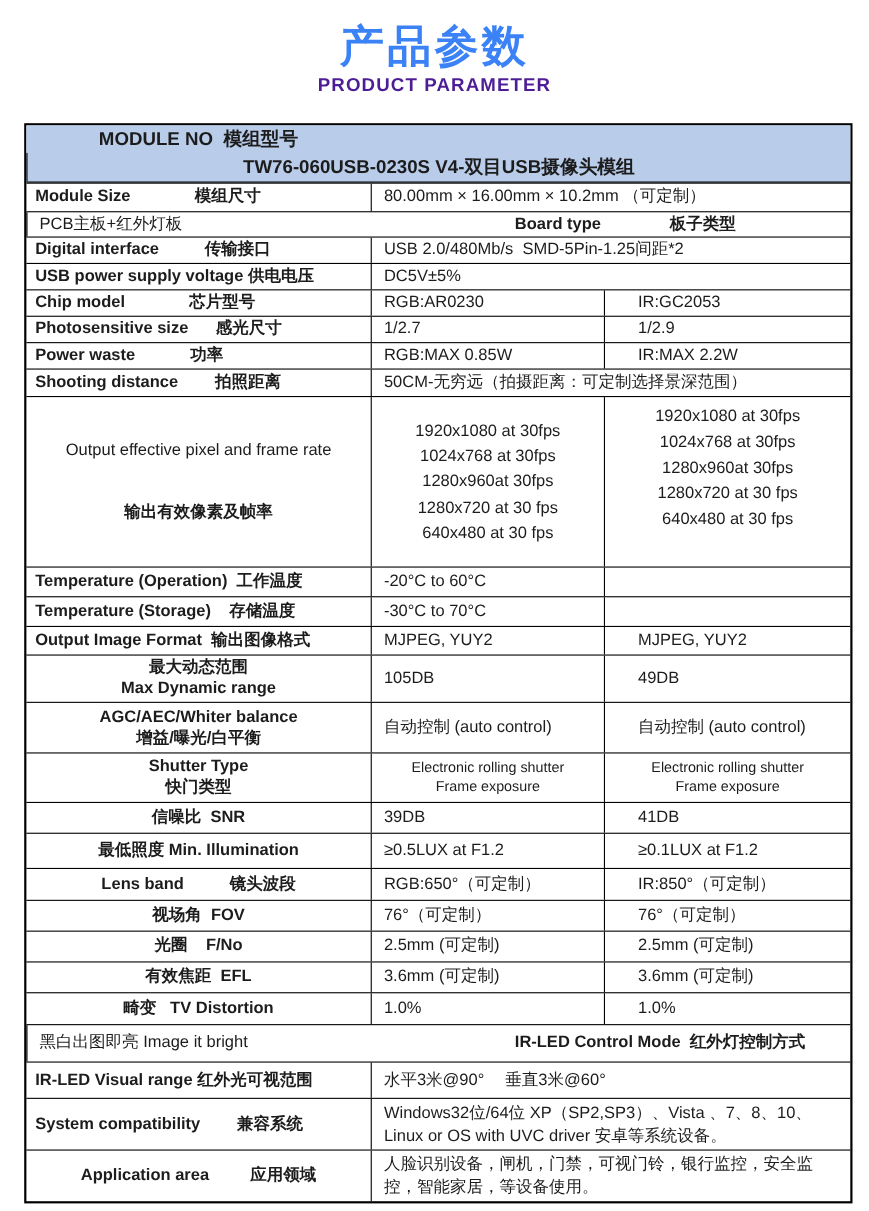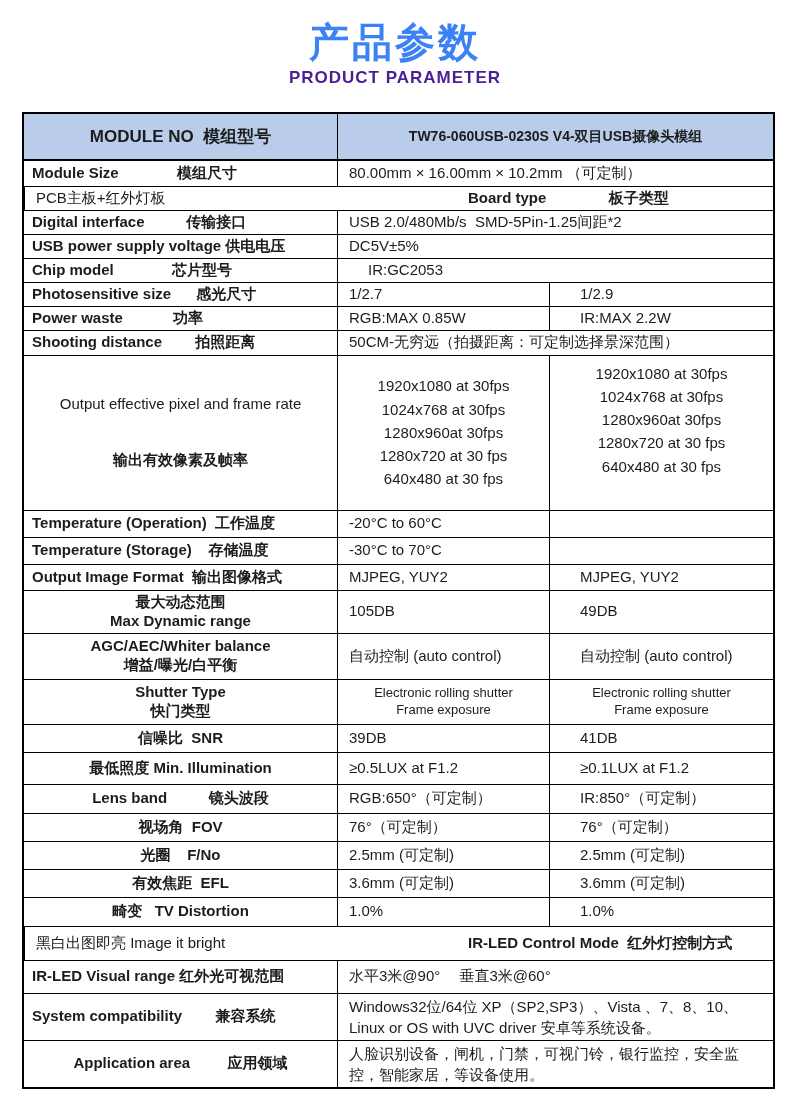--- a/index.html
+++ b/index.html
@@ -10,34 +10,34 @@
   }
   .page-header{position:absolute;top:18px;left:0;width:790px;text-align:center;}
   .title{font-size:40px;font-weight:bold;color:#3b82f6;letter-spacing:3px;line-height:1.2;}
   .subtitle{font-size:17px;font-weight:600;color:#4c1d95;letter-spacing:1px;margin-top:2px;}
 
   .spec-table{
     position:absolute;left:22px;top:112px;width:753px;
     border:2px solid #000;box-sizing:border-box;background:#fff;
   }
   .tr{display:flex;border-top:1.5px solid #000;box-sizing:border-box;align-items:stretch;}
-  .tr:first-child{border-top:none;}
+  .tr:first-child{border-top:none;flex-direction:column;}
   .tr.head{background:#b9cce9;border-bottom:0.5px solid #000;}
   .td{
     box-sizing:border-box;display:flex;align-items:center;
     white-space:pre-wrap;line-height:1.25;font-size:15px;overflow:hidden;
   }
   .label{width:313px;flex:none;font-weight:bold;padding:2px 4px 2px 8px;}
   .label.center{justify-content:center;text-align:center;padding-left:4px;}
   .value{flex:1;padding:2px 6px 2px 11px;border-left:1.5px solid #000;}
   .v1{width:212px;flex:none;}
   .v2{flex:1;padding-left:30px;}
   .value.center{justify-content:center;text-align:center;padding-left:6px;}
   .head .label{font-size:17px;justify-content:center;text-align:center;padding-left:4px;}
-  .head .value{font-size:14px;font-weight:bold;justify-content:center;text-align:center;padding:2px 2px;}
+  .head .value{font-size:17px;font-weight:bold;justify-content:center;text-align:center;padding:2px 2px;}
   .fps{line-height:1.55;}
   .fps.v2{align-items:flex-start;padding-top:6px;}
   .small{font-size:13px;line-height:1.3;}
   .wrapv{line-height:1.4;}
   .lbl-en{font-weight:normal;display:block;}
   .lbl-cn{font-weight:bold;display:block;text-align:center;}
 </style>
 </head>
 <body>
 
@@ -68,20 +68,21 @@
     <div class="td value">USB 2.0/480Mb/s  SMD-5Pin-1.25间距*2</div>
   </div>
 
   <div class="tr" style="min-height:24px">
     <div class="td label">USB power supply voltage 供电电压</div>
     <div class="td value">DC5V±5%</div>
   </div>
 
   <div class="tr" style="min-height:24px">
     <div class="td label">Chip model              芯片型号</div>
+    <div class="td value v1">RGB:AR0230</div>
     <div class="td value v2">IR:GC2053</div>
   </div>
 
   <div class="tr" style="min-height:24px">
     <div class="td label">Photosensitive size      感光尺寸</div>
     <div class="td value v1">1/2.7</div>
     <div class="td value v2">1/2.9</div>
   </div>
 
   <div class="tr" style="min-height:24px">

